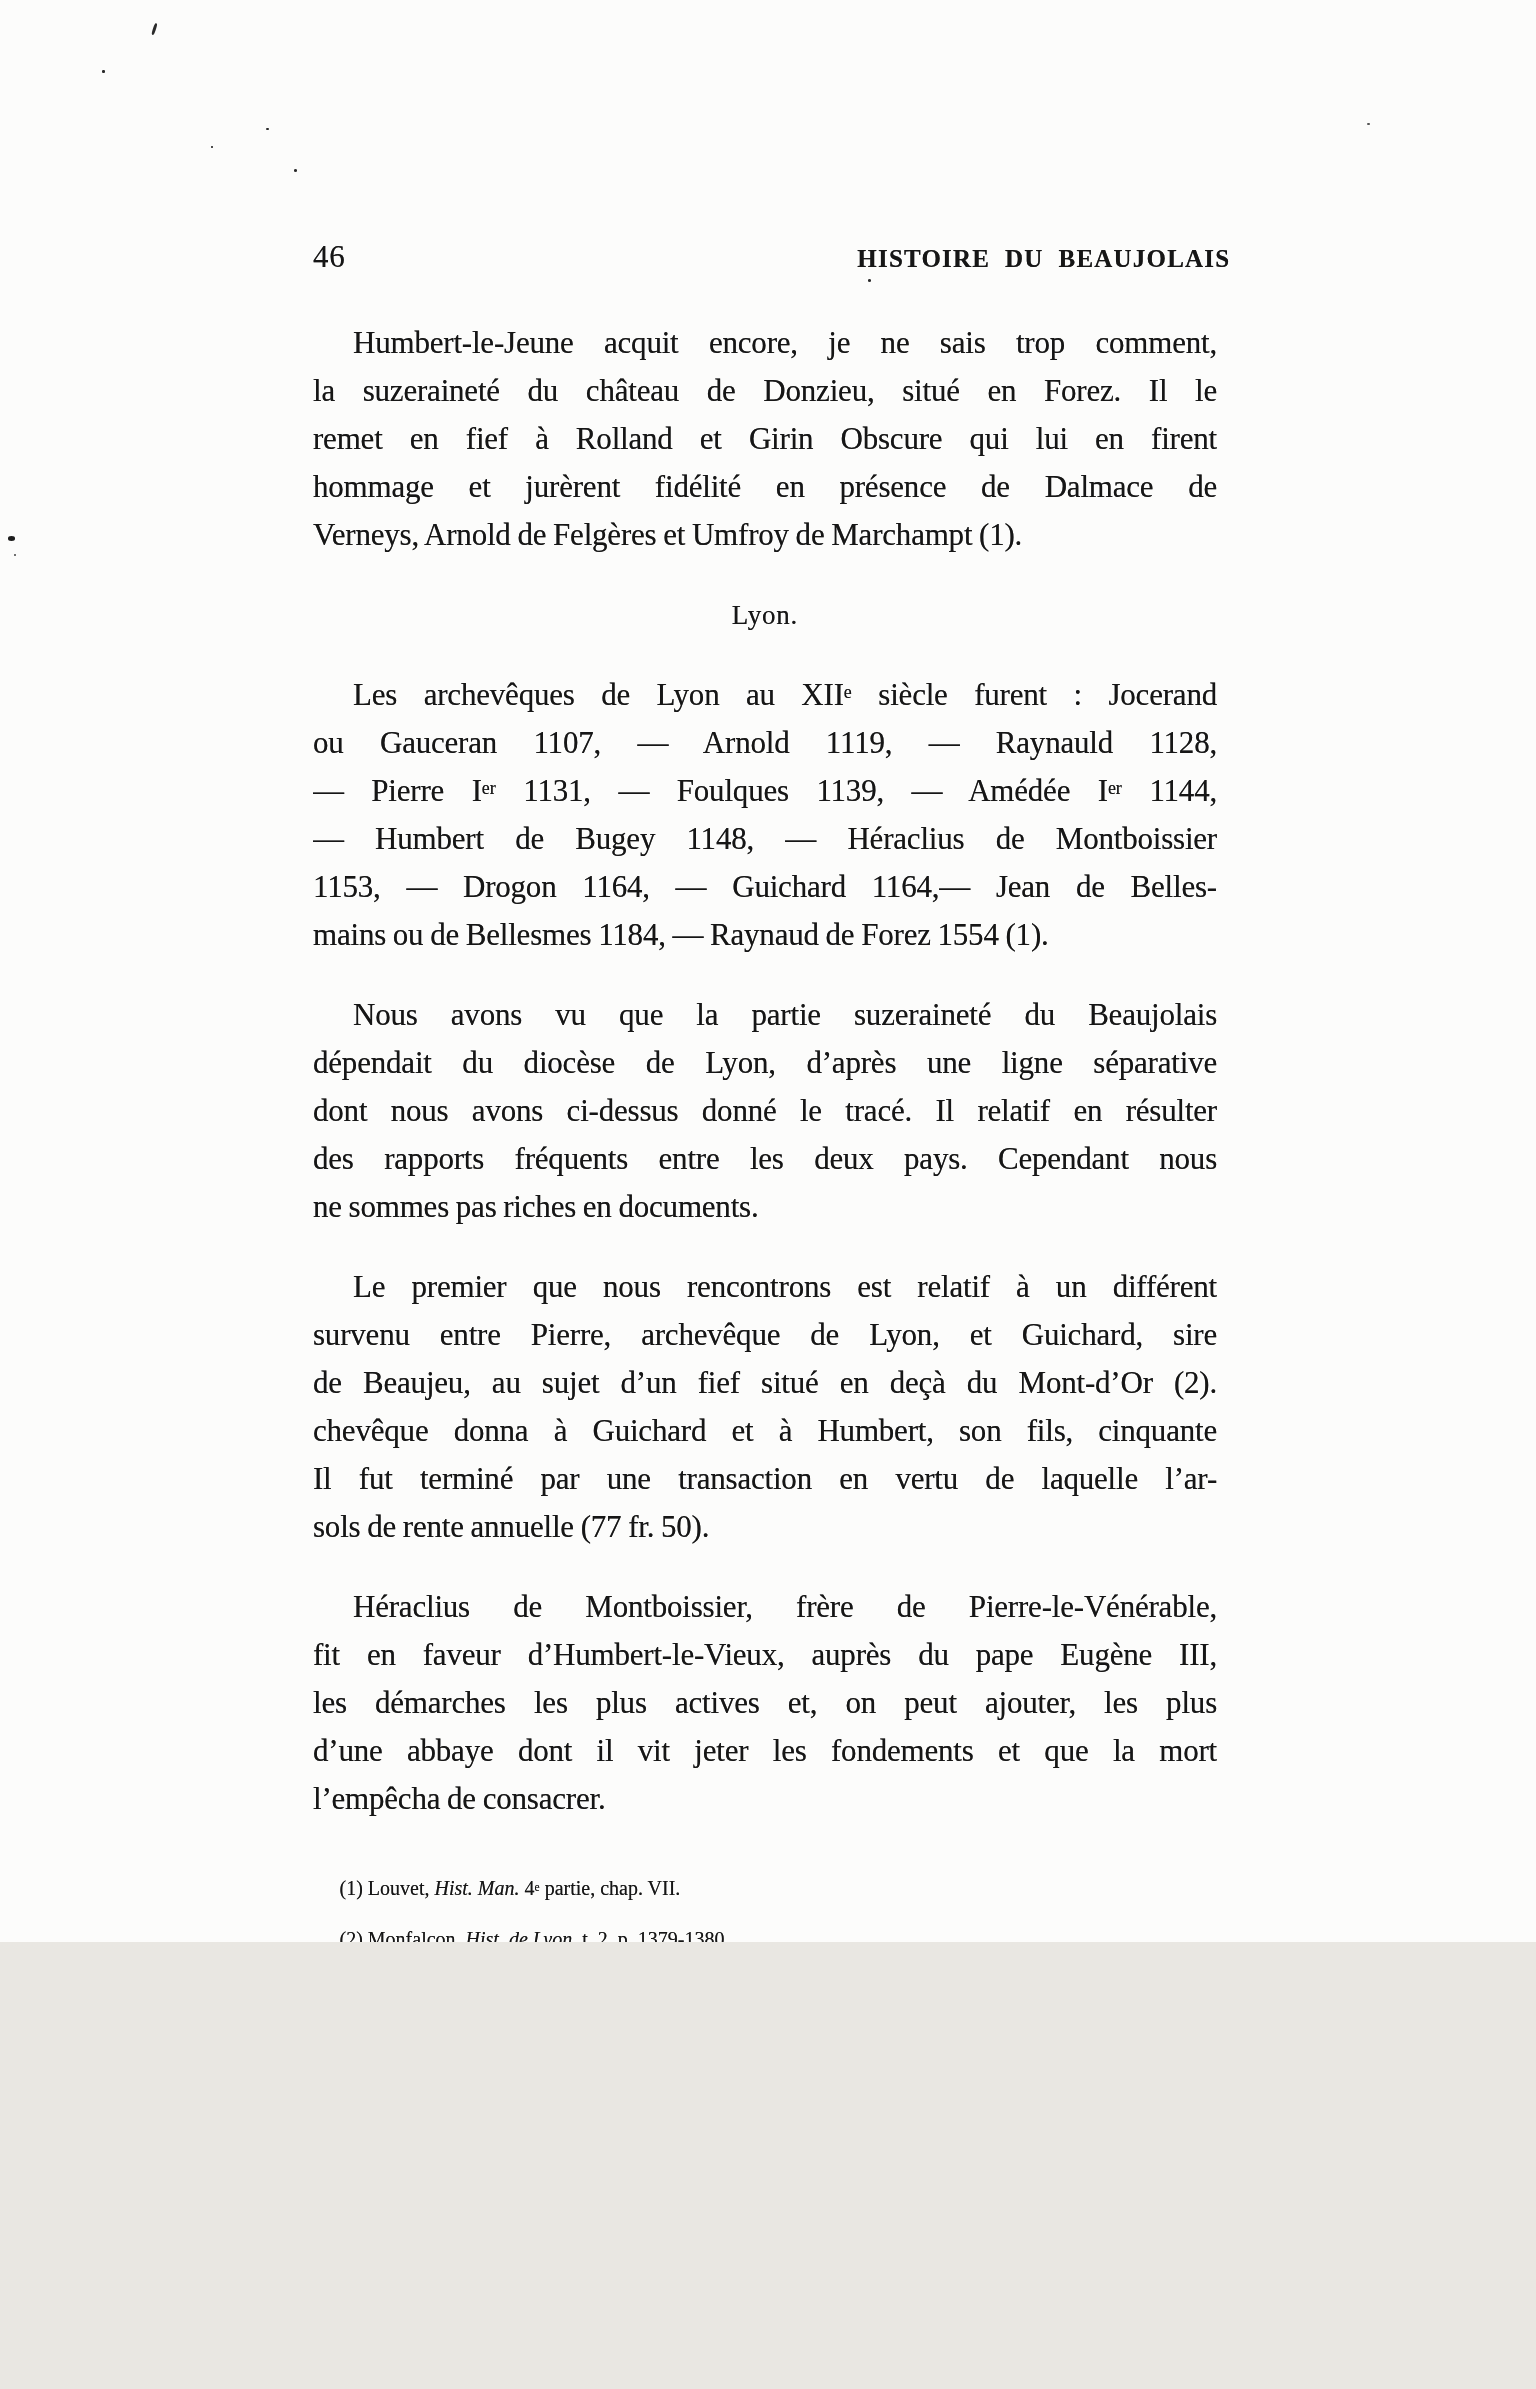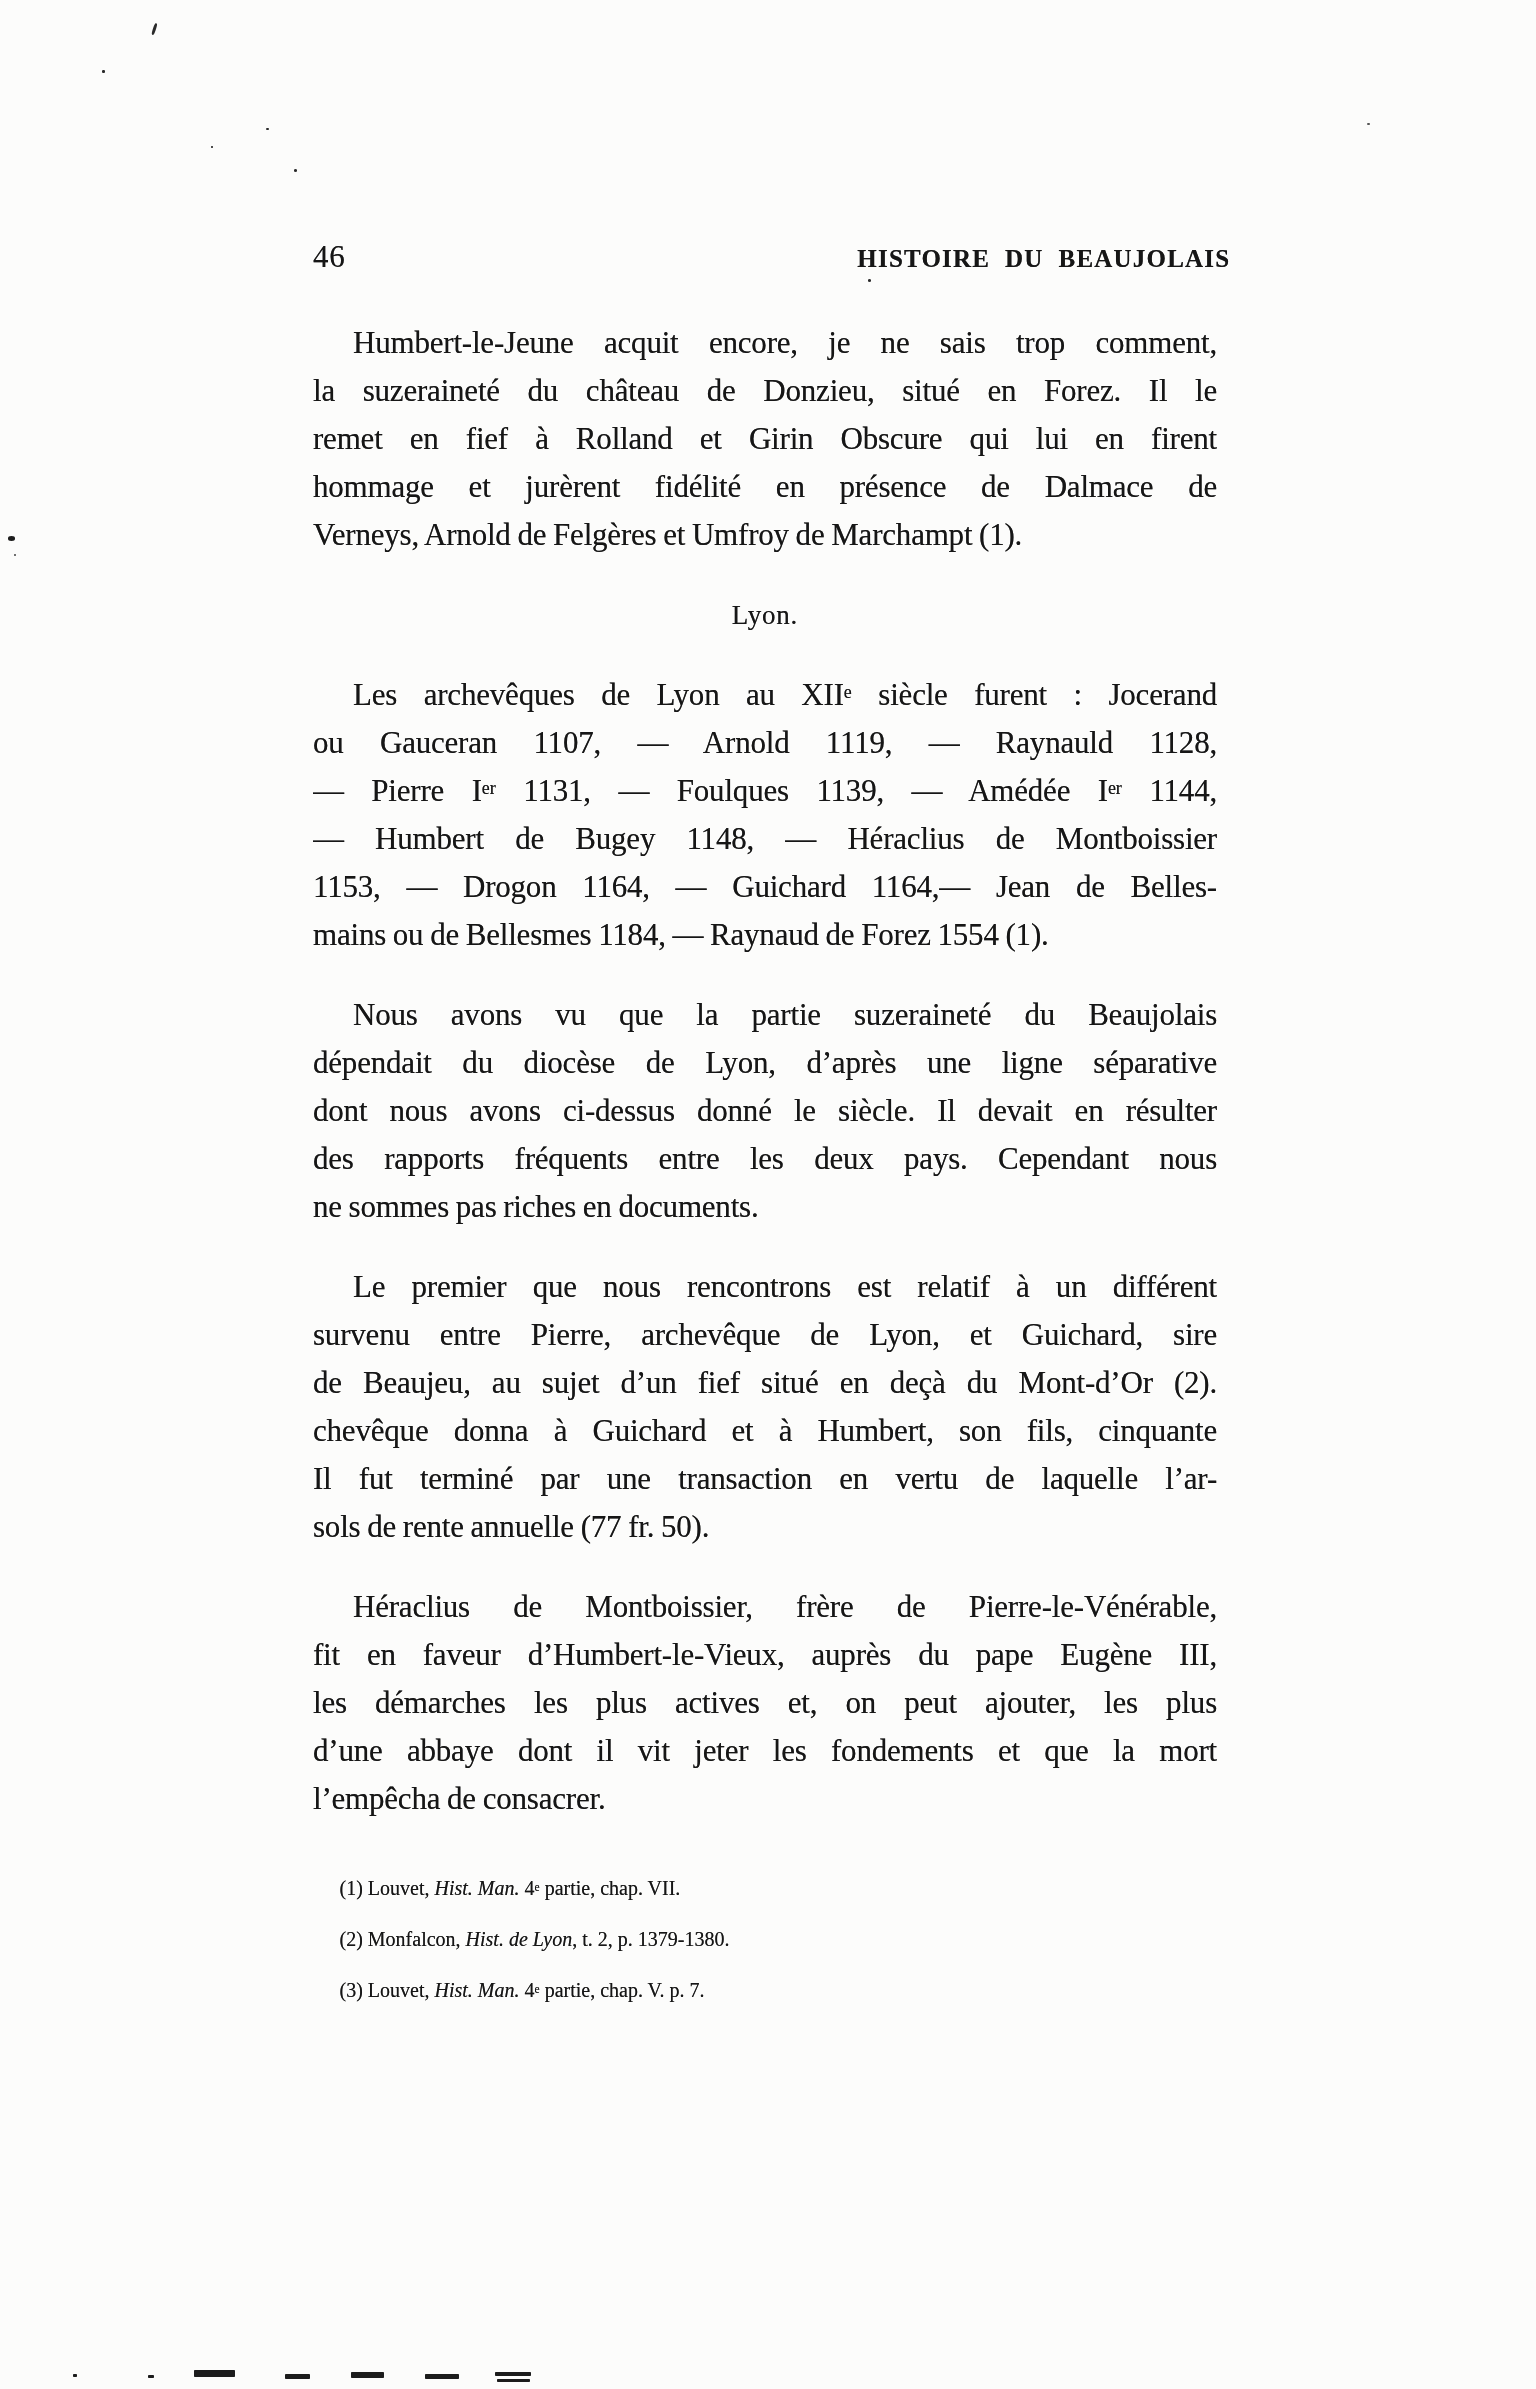--- a/index.html
+++ b/index.html
@@ -1,17 +1,17 @@
 <!DOCTYPE html>
 <html style="font-size:13.3px"><head>
 <meta charset="utf-8">
 <style>
   html,body{margin:0;padding:0;background:#e9e7e2;}
   .page{
-    position:relative;width:1537px;height:2389px;margin:0 auto;
+    position:relative;width:1537px;height:1942px;margin:0 auto;
     background:#fcfcfb;color:#161616;overflow:hidden;
     font-family:"Liberation Serif", serif;
     text-shadow:0 0 0.5px rgba(10,10,10,.65);
   }
   .running-head{position:absolute;left:313px;top:239px;width:904px;height:38px;}
   .pagenum{position:absolute;left:0;top:0;font-size:31px;letter-spacing:0.8px;}
   .running-title{
     position:absolute;left:0;right:0;top:5.8px;text-align:right;
     font-weight:700;font-size:25px;letter-spacing:1.2px;word-spacing:7.5px;
     transform:translateX(13.3px);
@@ -63,21 +63,21 @@
         <div class="line first">Les archevêques de Lyon au XII<sup>e</sup> siècle furent : Jocerand</div>
         <div class="line">ou Gauceran 1107, — Arnold 1119, — Raynauld 1128,</div>
         <div class="line">— Pierre I<sup>er</sup> 1131, — Foulques 1139, — Amédée I<sup>er</sup> 1144,</div>
         <div class="line">— Humbert de Bugey 1148, — Héraclius de Montboissier</div>
         <div class="line">1153, — Drogon 1164, — Guichard 1164,— Jean de Belles-</div>
         <div class="line last">mains ou de Bellesmes 1184, — Raynaud de Forez 1554 (1).</div>
       </div>
       <div class="para">
         <div class="line first">Nous avons vu que la partie suzeraineté du Beaujolais</div>
         <div class="line">dépendait du diocèse de Lyon, d’après une ligne séparative</div>
-        <div class="line">dont nous avons ci-dessus donné le siècle. Il devait en résulter</div>
+        <div class="line">dont nous avons ci-dessus donné le tracé. Il relatif en résulter</div>
         <div class="line">des rapports fréquents entre les deux pays. Cependant nous</div>
         <div class="line last">ne sommes pas riches en documents.</div>
       </div>
       <div class="para">
         <div class="line first">Le premier que nous rencontrons est relatif à un différent</div>
         <div class="line">survenu entre Pierre, archevêque de Lyon, et Guichard, sire</div>
         <div class="line">de Beaujeu, au sujet d’un fief situé en deçà du Mont-d’Or (2).</div>
         <div class="line">chevêque donna à Guichard et à Humbert, son fils, cinquante</div>
         <div class="line">Il fut terminé par une transaction en vertu de laquelle l’ar-</div>
         <div class="line last">sols de rente annuelle (77 fr. 50).</div>

